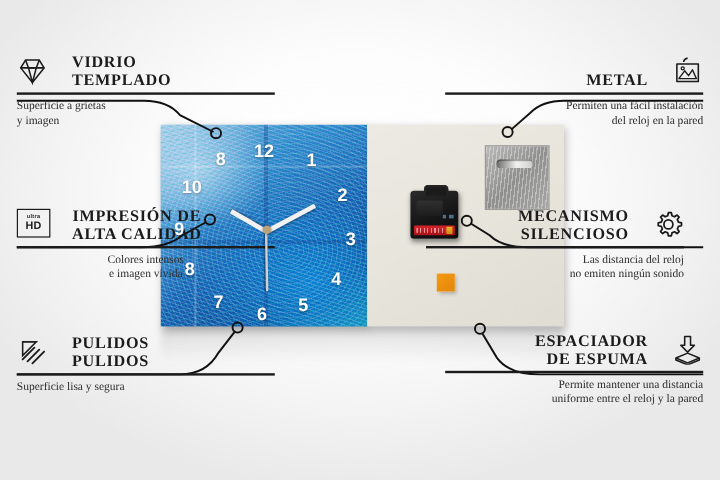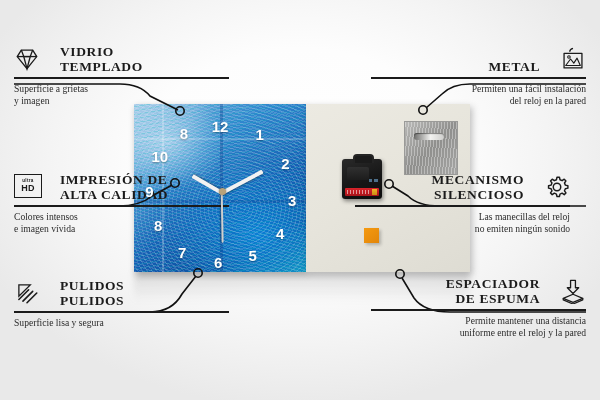--- a/index.html
+++ b/index.html
@@ -106,21 +106,21 @@
     font-size:13.5px;line-height:1.12;letter-spacing:.6px;color:#1b1b1b;
   }
   .co-rule{height:1.6px;background:#1b1b1b;margin:3px 0 4px 0;}
   .co-desc{
     font-family:"Liberation Serif",serif;font-size:9.6px;line-height:1.30;color:#2b2b2b;
   }
   .co-icon{width:26px;height:26px;flex:0 0 26px;}
   .co-icon svg{display:block;width:26px;height:26px;}
   
   #co-vidrio{left:14px;top:44px;}
-  #co-impresion{left:14px;top:172px;}
+  #co-impresion{left:14px;top:172px;text-align:center;}
   #co-bordes{left:14px;top:278px;}
   #co-manejas{left:371px;top:44px;}
   #co-mecanismo{left:355px;top:172px;}
   #co-espaciador{left:371px;top:276px;}
   
   #connectors{position:absolute;left:0;top:0;width:600px;height:400px;pointer-events:none;}
   .hd-box{
     width:26px;height:22px;border:1.6px solid #1b1b1b;display:flex;flex-direction:column;
     align-items:center;justify-content:center;line-height:1;
   }
@@ -294,21 +294,21 @@
         </g>
           </svg>
       </span>
       <span class="co-title">
         <span>MECANISMO</span><br>
         <span>SILENCIOSO</span>
       </span>
     </div>
     <div class="co-rule"></div>
     <div class="co-desc">
-      <span>Las manecillas del reloj</span><br>
+      <span>Las distancia del reloj</span><br>
       <span>no emiten ningún sonido</span>
     </div>
   </div>
 
   <div class="callout right" id="co-espaciador">
     <div class="co-head">
       <span class="co-icon">
         <svg viewBox="0 0 32 32">
             <g fill="none" stroke="#1b1b1b" stroke-width="1.6" stroke-linejoin="round">
           <path d="M13 3 L19 3 L19 12 L23 12 L16 19 L9 12 L13 12 Z"></path>

